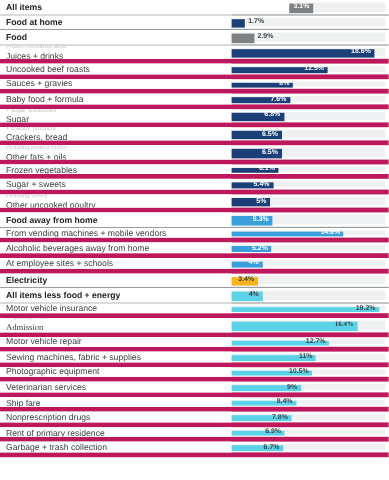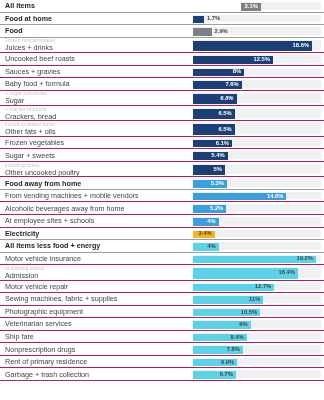--- a/index.html
+++ b/index.html
@@ -15,21 +15,21 @@
     height: 400px;
     position: relative;
   }
   .row {
     position: relative;
     display: flex;
     align-items: stretch;
     width: 324px;
     border-bottom: 1px solid #d8dada;
   }
-  .row.thin-rule { border-bottom: 1px solid #be185d; }
+  .row.thin-rule { border-bottom: 4px solid #be185d; }
   .row.header-rule { border-bottom: 1px solid #9a9ea1; }
   .label-cell {
     width: 193px;
     flex: 0 0 193px;
     padding: 0 6px 0 5px;
     display: flex;
     flex-direction: column;
     justify-content: center;
     background: #ffffff;
     overflow: hidden;
@@ -160,21 +160,21 @@
       <div class="label-cell">
         <div class="label-main" style="color: rgb(63, 67, 70);">Baby food + formula</div>
       </div>
       <div class="bar-cell">
         <div class="bar-track"></div>
         <div class="bar" style="background: rgb(27, 63, 119); width: 48.64px;">
           <span class="bar-value" style="color: rgb(255, 255, 255);">7.6%</span>
         </div>
       </div>
     </div>
-    <div class="row thin-rule" style="height: 15.4px; font-style: italic;">
+    <div class="row thin-rule" style="height: 15.4px;">
       <div class="label-cell">
         <div class="label-sub">+ sugar substitutes</div>
         <div class="label-main" style="color: rgb(63, 67, 70);">Sugar</div>
       </div>
       <div class="bar-cell">
         <div class="bar-track"></div>
         <div class="bar" style="background: rgb(27, 63, 119); width: 43.52px;">
           <span class="bar-value" style="color: rgb(255, 255, 255);">6.8%</span>
         </div>
       </div>
@@ -307,21 +307,21 @@
       <div class="label-cell">
         <div class="label-main" style="color: rgb(63, 67, 70);">Motor vehicle insurance</div>
       </div>
       <div class="bar-cell">
         <div class="bar-track"></div>
         <div class="bar" style="background: rgb(90, 210, 232); width: 122.88px;">
           <span class="bar-value" style="color: rgb(63, 67, 70);">19.2%</span>
         </div>
       </div>
     </div>
-    <div class="row thin-rule" style="height: 15.4px;">
+    <div class="row thin-rule" style="height: 15.4px; font-family: Liberation Serif, serif;">
       <div class="label-cell">
         <div class="label-sub">to sporting events</div>
         <div class="label-main" style="color: rgb(63, 67, 70);">Admission</div>
       </div>
       <div class="bar-cell">
         <div class="bar-track"></div>
         <div class="bar" style="background: rgb(90, 210, 232); width: 104.96px;">
           <span class="bar-value" style="color: rgb(63, 67, 70);">16.4%</span>
         </div>
       </div>

